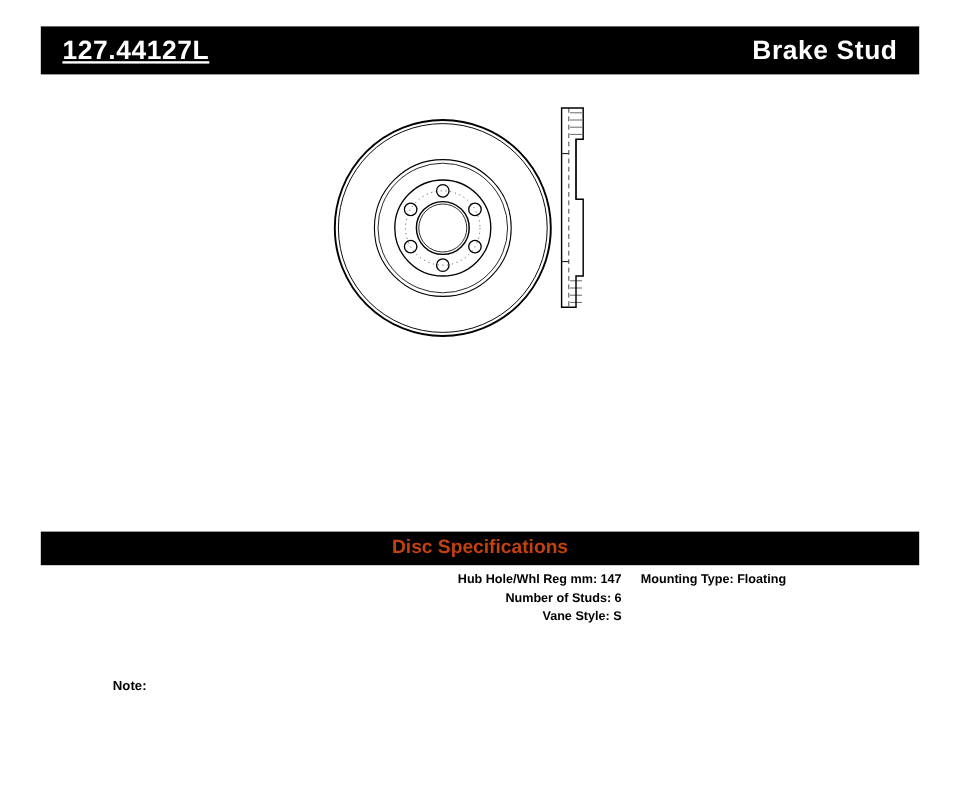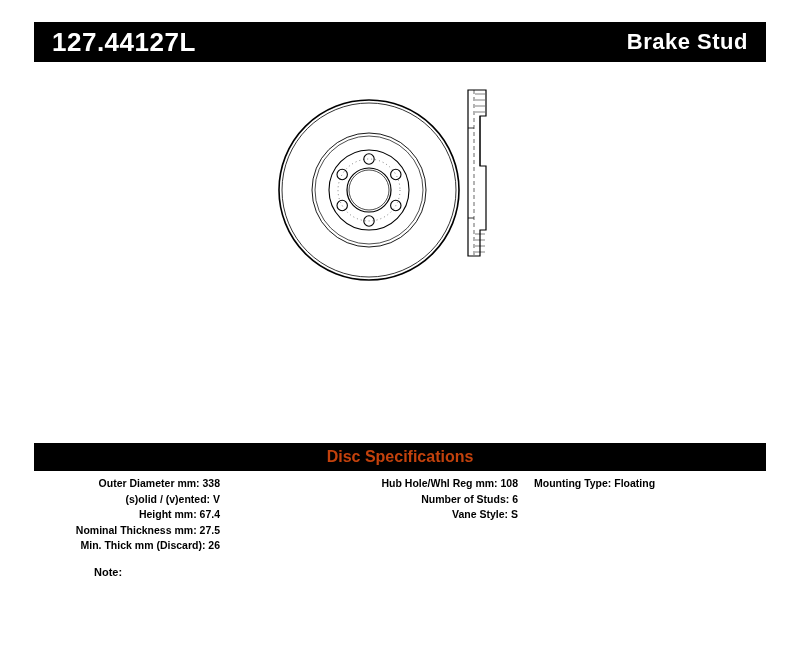--- a/index.html
+++ b/index.html
@@ -24,24 +24,25 @@
     width: 732px;
     height: 40px;
     background: #000000;
     color: #ffffff;
   }
   .header-part-number {
     position: absolute;
     left: 18px;
     top: 50%;
     transform: translateY(-50%);
-    font-size: 26px;
+    font-size: 22px;
     font-weight: bold;
     letter-spacing: 0.5px;
     white-space: nowrap;
+    text-decoration: underline;
   }
   .header-title {
     position: absolute;
     right: 18px;
     top: 50%;
     transform: translateY(-50%);
     font-size: 22px;
     font-weight: bold;
     letter-spacing: 0.5px;
     white-space: nowrap;
@@ -176,30 +177,23 @@
       <path d="M 441 164 L 451 164 M 441 170 L 451 170 M 441 176 L 451 176 M 441 182 L 451 182" stroke-width="0.5"></path>
     </g>
   </svg>
 </div>
 
 <div class="specs-bar">
   <div class="specs-bar-label">Disc Specifications</div>
 </div>
 
 <div class="specs-wrap">
-  <div class="spec-col col-left">
-    <div class="spec-line">Outer Diameter mm: 338</div>
-    <div class="spec-line">(s)olid / (v)ented: V</div>
-    <div class="spec-line">Height mm: 67.4</div>
-    <div class="spec-line">Nominal Thickness mm: 27.5</div>
-    <div class="spec-line">Min. Thick mm (Discard): 26</div>
-  </div>
 
   <div class="spec-col col-mid">
-    <div class="spec-line">Hub Hole/Whl Reg mm: 108</div>
+    <div class="spec-line">Hub Hole/Whl Reg mm: 147</div>
     <div class="spec-line">Number of Studs: 6</div>
     <div class="spec-line">Vane Style: S</div>
   </div>
 
   <div class="spec-col col-right">
     <div class="spec-line">Mounting Type: Floating</div>
   </div>
 </div>
 
 <div class="note-row">

